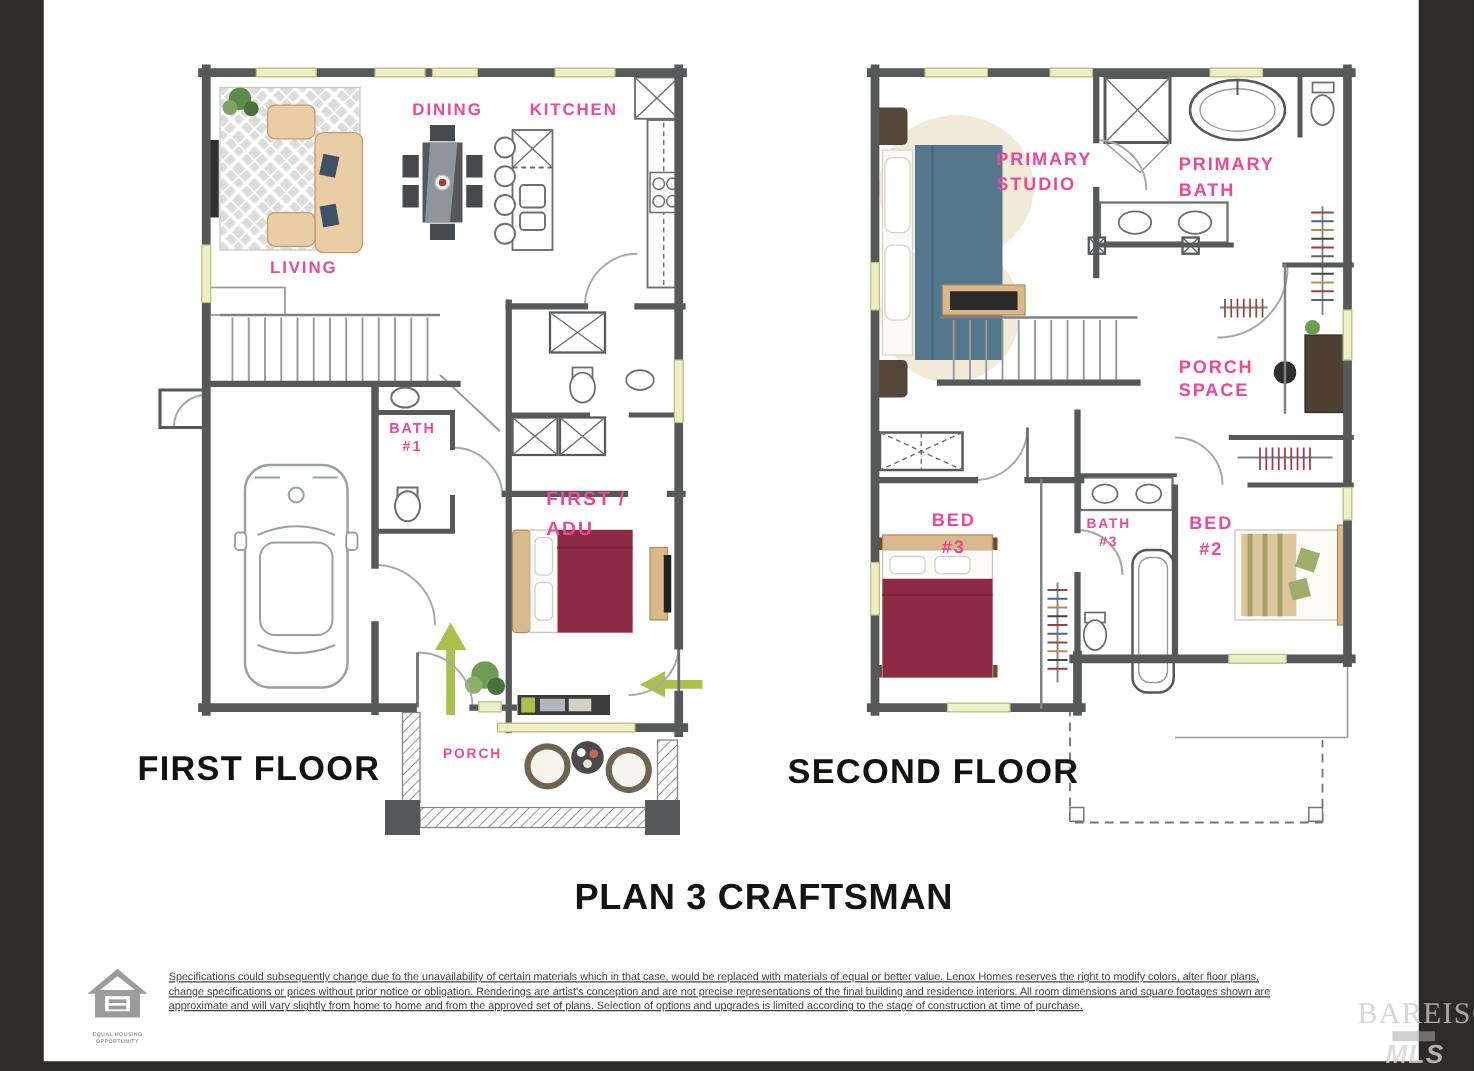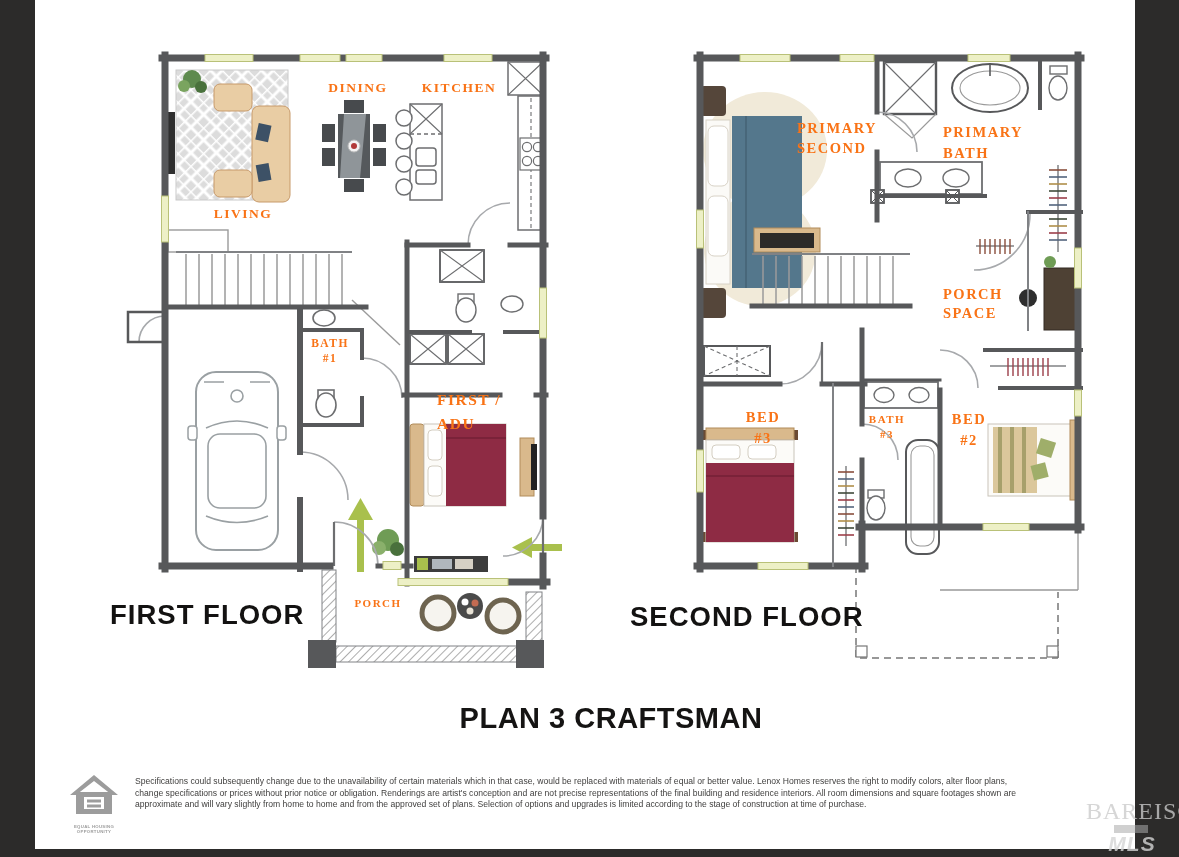--- a/index.html
+++ b/index.html
@@ -1,30 +1,30 @@
 <!DOCTYPE html>
 <html><head>
 <meta charset="utf-8">
 <style>
   html,body{margin:0;padding:0;background:#1e1d1c;}
   .stage{position:relative;width:1179px;height:857px;background:#2c2b2a;overflow:hidden;
          font-family:"Liberation Sans",sans-serif;}
   .paper{position:absolute;left:35px;top:0;width:1100px;height:849px;background:#ffffff;}
   svg.plan{position:absolute;left:0;top:0;width:1179px;height:857px;}
-  .lbl{position:absolute;font-weight:700;color:#f97316;letter-spacing:1.5px;white-space:nowrap;
-       font-size:13.5px;line-height:1;font-family:Liberation Serif, serif;}
+  .lbl{position:absolute;font-weight:700;color:#ec4899;letter-spacing:1.5px;white-space:nowrap;
+       font-size:13.5px;line-height:1;}
   .lbl span{display:block;}
   .lbl.center{transform:translateX(-50%);text-align:center;}
   .floor-title{position:absolute;font-weight:700;color:#131211;font-size:27.5px;letter-spacing:1px;white-space:nowrap;}
   .plan-title{position:absolute;left:588px;top:702px;transform:translateX(-50%);
               font-weight:700;font-size:29px;color:#151413;letter-spacing:.5px;white-space:nowrap;margin-left:23px;}
   .plan-specs{position:absolute;left:592px;top:737px;transform:translateX(-50%);
               font-weight:700;font-size:17px;color:#151413;white-space:nowrap;}
   .disclaimer{position:absolute;left:135px;top:776px;width:902px;font-size:8.6px;line-height:11.6px;
-              color:#3f3e3d;font-weight:400;}
+              color:#3f3e3d;font-weight:400;text-decoration:underline;}
   .eho{position:absolute;left:66px;top:772px;width:56px;text-align:center;}
   .eho-label{font-size:4.3px;letter-spacing:.3px;color:#9c9c9c;width:56px;line-height:5px;font-weight:700;}
   .watermark{position:absolute;left:1086px;top:799px;width:92px;text-align:right;line-height:1;}
   .wm1{font-family:"Liberation Serif",serif;font-size:24px;letter-spacing:1px;color:rgba(203,203,203,.78);}
   .wm2-row{display:flex;align-items:center;justify-content:flex-end;margin-top:2px;flex-direction:column;}
   .wm-bar{display:inline-block;width:34px;height:8px;background:rgba(170,170,170,.55);margin-right:3px;}
   .wm2{font-style:italic;font-weight:700;font-size:21px;color:rgba(213,213,213,.8);letter-spacing:1px;}
 </style>
 </head>
 <body>
@@ -384,21 +384,21 @@
     <span>#1</span>
   </div>
   <div class="lbl" style="left:437px;top:388px;font-size:15.5px;line-height:24px">
     <span>FIRST /</span>
     <span>ADU</span>
   </div>
   <div class="lbl center" style="left:378px;top:598px;font-size:11px">PORCH</div>
 
   <div class="lbl" style="left:797px;top:119px;font-size:14.5px;line-height:19.5px">
     <span>PRIMARY</span>
-    <span>SECOND</span>
+    <span>STUDIO</span>
   </div>
   <div class="lbl" style="left:943px;top:122px;font-size:14.5px;line-height:20.5px">
     <span>PRIMARY</span>
     <span>BATH</span>
   </div>
   <div class="lbl" style="left:943px;top:285px;font-size:14.5px;line-height:18.5px">
     <span>PORCH</span>
     <span>SPACE</span>
   </div>
   <div class="lbl center" style="left:763px;top:407px;font-size:14.5px;line-height:20.5px">

